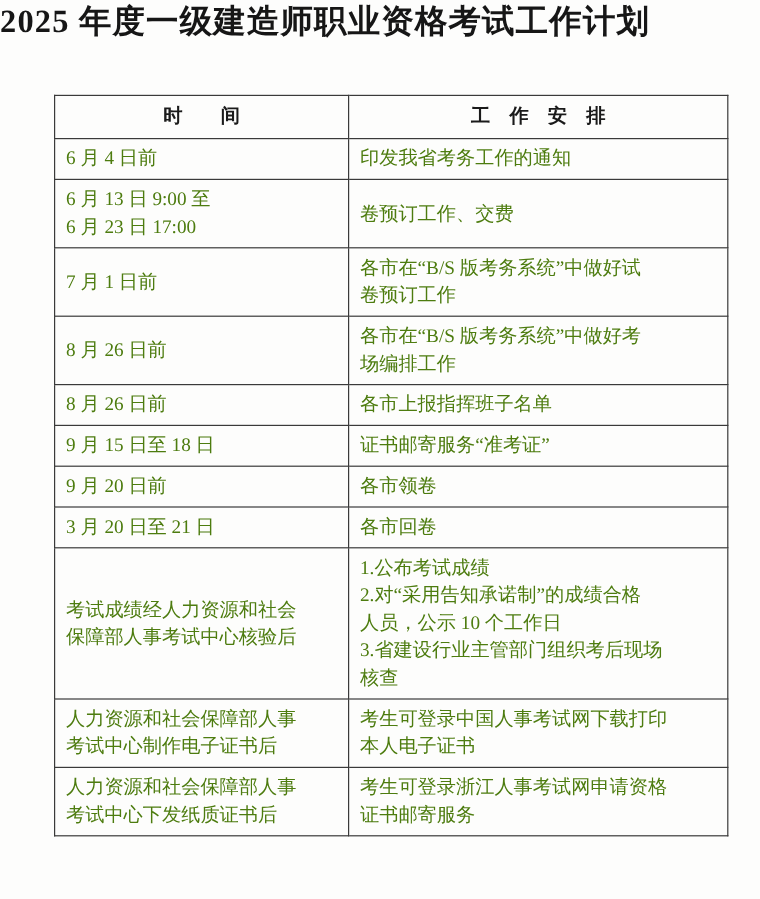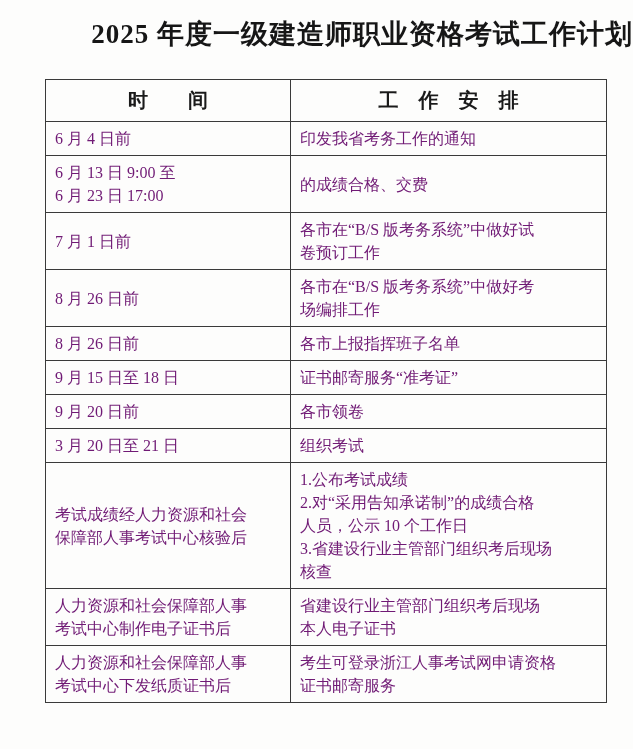--- a/index.html
+++ b/index.html
@@ -10,43 +10,43 @@
     font-family: "Liberation Serif", "DejaVu Serif", serif;
     color: #1d1d1d;
     overflow: hidden;
   }
   .page {
     width: 633px;
     height: 749px;
     position: relative;
   }
   .doc-title {
-    text-align: right;
+    text-align: left;
     font-size: 27px;
     font-weight: 700;
     letter-spacing: 1px;
-    padding-top: 16px;
+    padding-top: 0;
     color: #161616;
   }
   table.schedule {
     position: absolute;
     left: 45px;
     top: 79px;
     width: 561px;
     border-collapse: collapse;
     table-layout: fixed;
   }
   table.schedule th,
   table.schedule td {
     border: 1.5px solid #3a3a3a;
     font-size: 16px;
-    color: #701a75;
+    color: #4d7c0f;
   }
   table.schedule th {
-    font-size: 20px;
+    font-size: 16px;
     font-weight: 700;
     text-align: center;
     padding: 7px 4px;
     color: #1a1a1a;
   }
   table.schedule td {
     padding: 5px 7px 5px 9px;
     line-height: 23px;
     vertical-align: middle;
     white-space: pre-line;
@@ -69,21 +69,21 @@
       </tr>
     </thead>
     <tbody id="schedule-body">
         <tr>
           <td class="col-time">6 月 4 日前</td>
           <td class="col-work">印发我省考务工作的通知</td>
         </tr>
         <tr>
           <td class="col-time">6 月 13 日 9:00 至
 6 月 23 日 17:00</td>
-          <td class="col-work">的成绩合格、交费</td>
+          <td class="col-work">卷预订工作、交费</td>
         </tr>
         <tr>
           <td class="col-time">7 月 1 日前</td>
           <td class="col-work">各市在“B/S 版考务系统”中做好试
 卷预订工作</td>
         </tr>
         <tr>
           <td class="col-time">8 月 26 日前</td>
           <td class="col-work">各市在“B/S 版考务系统”中做好考
 场编排工作</td>
@@ -95,35 +95,35 @@
         <tr>
           <td class="col-time">9 月 15 日至 18 日</td>
           <td class="col-work">证书邮寄服务“准考证”</td>
         </tr>
         <tr>
           <td class="col-time">9 月 20 日前</td>
           <td class="col-work">各市领卷</td>
         </tr>
         <tr>
           <td class="col-time">3 月 20 日至 21 日</td>
-          <td class="col-work">组织考试</td>
+          <td class="col-work">各市回卷</td>
         </tr>
         <tr>
           <td class="col-time">考试成绩经人力资源和社会
 保障部人事考试中心核验后</td>
           <td class="col-work">1.公布考试成绩
 2.对“采用告知承诺制”的成绩合格
 人员，公示 10 个工作日
 3.省建设行业主管部门组织考后现场
 核查</td>
         </tr>
         <tr>
           <td class="col-time">人力资源和社会保障部人事
 考试中心制作电子证书后</td>
-          <td class="col-work">省建设行业主管部门组织考后现场
+          <td class="col-work">考生可登录中国人事考试网下载打印
 本人电子证书</td>
         </tr>
         <tr>
           <td class="col-time">人力资源和社会保障部人事
 考试中心下发纸质证书后</td>
           <td class="col-work">考生可登录浙江人事考试网申请资格
 证书邮寄服务</td>
         </tr>
       </tbody>
   </table>

